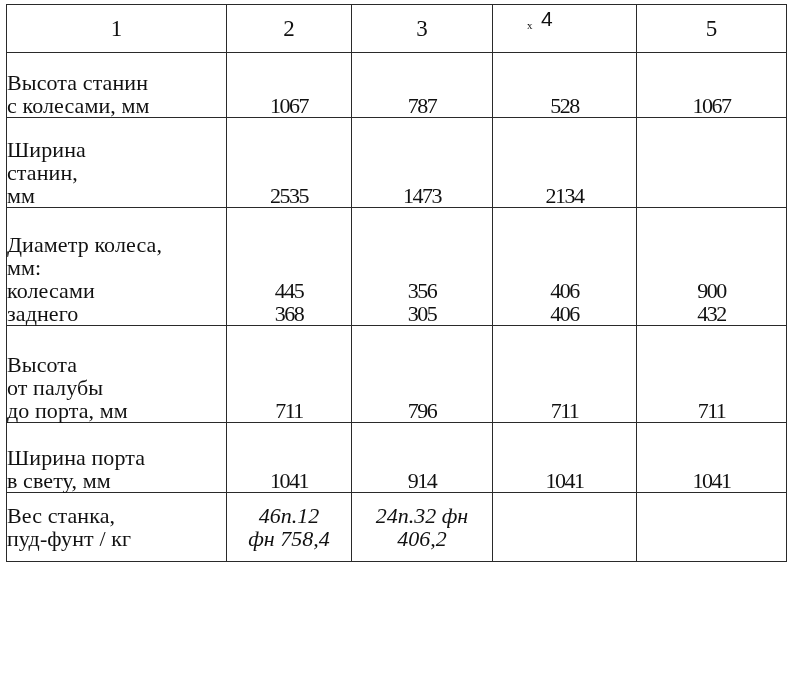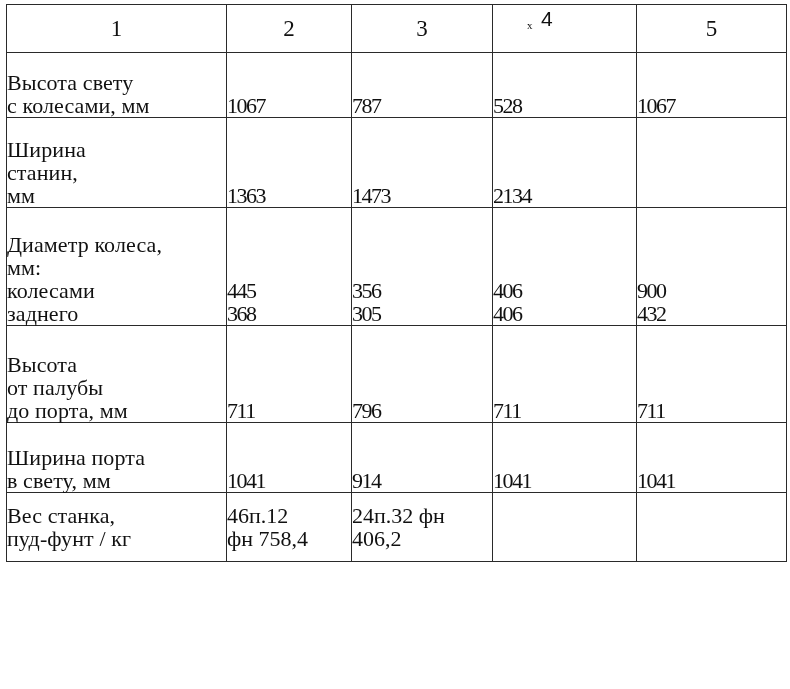--- a/index.html
+++ b/index.html
@@ -3,22 +3,22 @@
 <meta charset="utf-8">
 <style>
   html, body { margin: 0; padding: 0; background: #ffffff; }
   body { width: 790px; height: 689px; position: relative; overflow: hidden;
          font-family: "Liberation Serif", "DejaVu Serif", serif; color: #111; }
   table.spec { position: absolute; left: 6px; top: 4px; border-collapse: collapse;
                table-layout: fixed; width: 780px; }
   table.spec td { border: 1.6px solid #2a2a2a; padding: 0; vertical-align: bottom;
                   font-size: 22px; line-height: 23px; }
   td.label { padding: 4px 6px 4px 7px; text-align: left; letter-spacing: 0.1px; }
-  td.val { text-align: left; padding-bottom: 4px; letter-spacing: -1.5px; }
-  td.val.w { letter-spacing: 0; }
+  td.val { text-align: center; padding-bottom: 4px; letter-spacing: -1.5px; }
+  td.val.w { letter-spacing: 0; font-style: italic; }
   tr.head td { text-align: center; vertical-align: middle; font-size: 23px; height: 47px; }
   td.head4 { position: relative; }
   td.head4 .mark { position: absolute; left: 34px; top: 9px; font-size: 11px; }
   td.head4 .num { position: absolute; left: 48px; top: 2px; font-family: "Liberation Sans", sans-serif; font-size: 21px; }
   .line { display: block; white-space: nowrap; }
 </style>
 </head>
 <body>
 
 <table class="spec">
@@ -36,21 +36,21 @@
       <td>3</td>
       <td class="head4">
         <span class="mark">x</span>
         <span class="num">4</span>
       </td>
       <td>5</td>
     </tr>
 
     <tr style="height:65px">
       <td class="label">
-        <span class="line">Высота свету</span>
+        <span class="line">Высота станин</span>
         <span class="line">с колесами, мм</span>
       </td>
       <td class="val">
           <span class="line">1067</span>
         </td>
       <td class="val">
           <span class="line">787</span>
         </td>
       <td class="val">
           <span class="line">528</span>
@@ -60,21 +60,21 @@
         </td>
     </tr>
 
     <tr style="height:90px">
       <td class="label">
         <span class="line">Ширина</span>
         <span class="line">станин,</span>
         <span class="line">мм</span>
       </td>
       <td class="val">
-          <span class="line">1363</span>
+          <span class="line">2535</span>
         </td>
       <td class="val">
           <span class="line">1473</span>
         </td>
       <td class="val">
           <span class="line">2134</span>
         </td>
       <td class="val">
           <span class="line"></span>
         </td>

